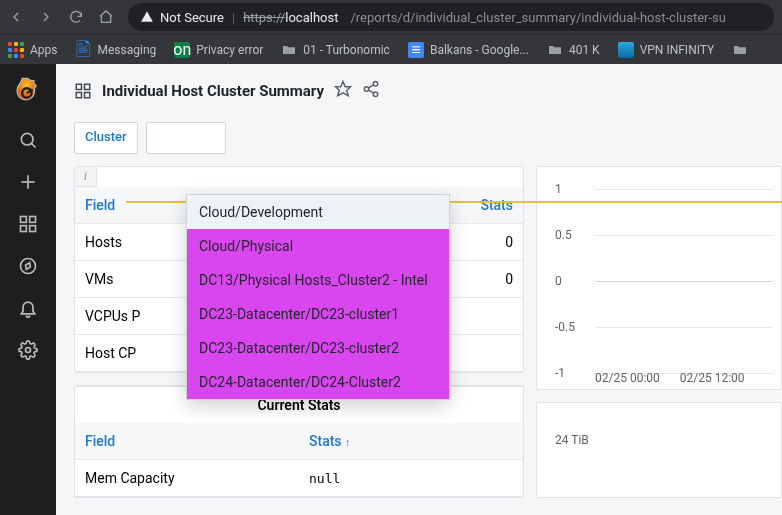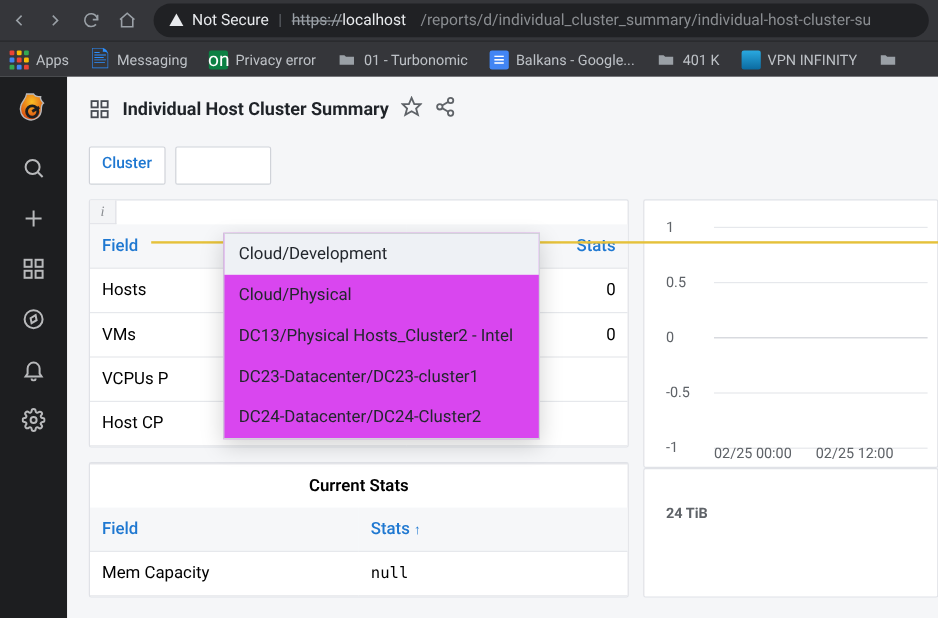--- a/index.html
+++ b/index.html
@@ -54,21 +54,21 @@
   table.data thead th { background: #f6f7f9; font-weight: 500; color: #1f78d1; }
   table.data thead th.right, table.data td.right { text-align: right; }
   .panel-title { text-align: center; font-weight: 600; font-size: 14px; padding: 10px 0; border-top: 1px solid #e0e2e7; }
   td.mono { font-family: ui-monospace, Menlo, monospace; font-size: 13px; }
   .panel.right { flex: 1; padding: 14px 8px 8px 18px; position: relative; min-width: 0; }
   .chart { position: relative; height: 200px; }
   .ytick { position: absolute; left: 0; font-size: 12px; color: #5f6368; transform: translateY(-50%); }
   .gridline { position: absolute; left: 40px; right: 0; border-top: 1px solid #e6e8ec; }
   .gridline.zero { border-top: 1px solid #cfd2d8; }
   .xticks { position: absolute; left: 40px; right: 0; bottom: -4px; display: flex; gap: 20px; font-size: 12px; color: #5f6368; }
-  .panel.right2 { flex:1; padding: 26px 8px 4px 18px; min-width:0;font-weight:bold; }
+  .panel.right2 { flex:1; margin-top: 12px; padding: 26px 8px 4px 18px; min-width:0; }
   .panel.right2 .axis-lbl { font-size: 12px; color: #5f6368; }
   .right-col { display:flex; flex-direction:column; flex:1; min-width:0; }
   
   .dropdown { position: absolute; left: 130px; top: 4px; width: 264px; background: #d946ef; border: 1px solid #d0d3d9; box-shadow: 0 6px 18px rgba(0,0,0,.18); z-index: 20; margin-top: 24px; }
   .dropdown .opt { padding: 9px 12px; font-size: 14px; color: #23272d; cursor: default; white-space: nowrap; }
   .dropdown .opt.hover { background: #eef1f5; }
   .panels-wrap{ position:relative; }
   .left-stack{ display:flex; flex-direction:column; gap:12px; }
   .sort-arrow{ font-size:11px; }
 </style>
@@ -328,17 +328,18 @@
             <div style="position:absolute;left:70px;right:0;top:35px;border-top:2px solid #e5c13a"></div>
           </div>
         </div>
       </div>
 
       <div class="dropdown">
         <div class="opt hover">Cloud/Development</div>
         <div class="opt">Cloud/Physical</div>
         <div class="opt">DC13/Physical Hosts_Cluster2 - Intel</div>
         <div class="opt">DC23-Datacenter/DC23-cluster1</div>
+        <div class="opt">DC23-Datacenter/DC23-cluster2</div>
         <div class="opt">DC24-Datacenter/DC24-Cluster2</div>
       </div>
     </div>
   </div>
 </div>
 
 </body></html>

